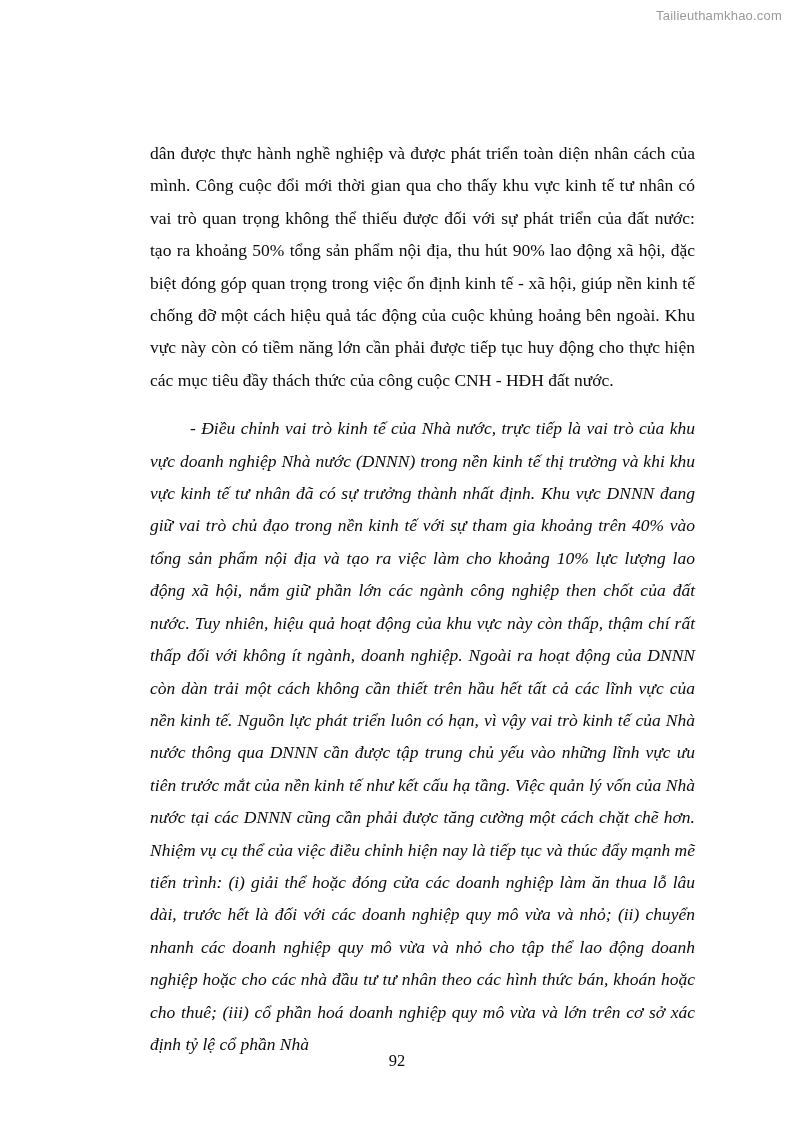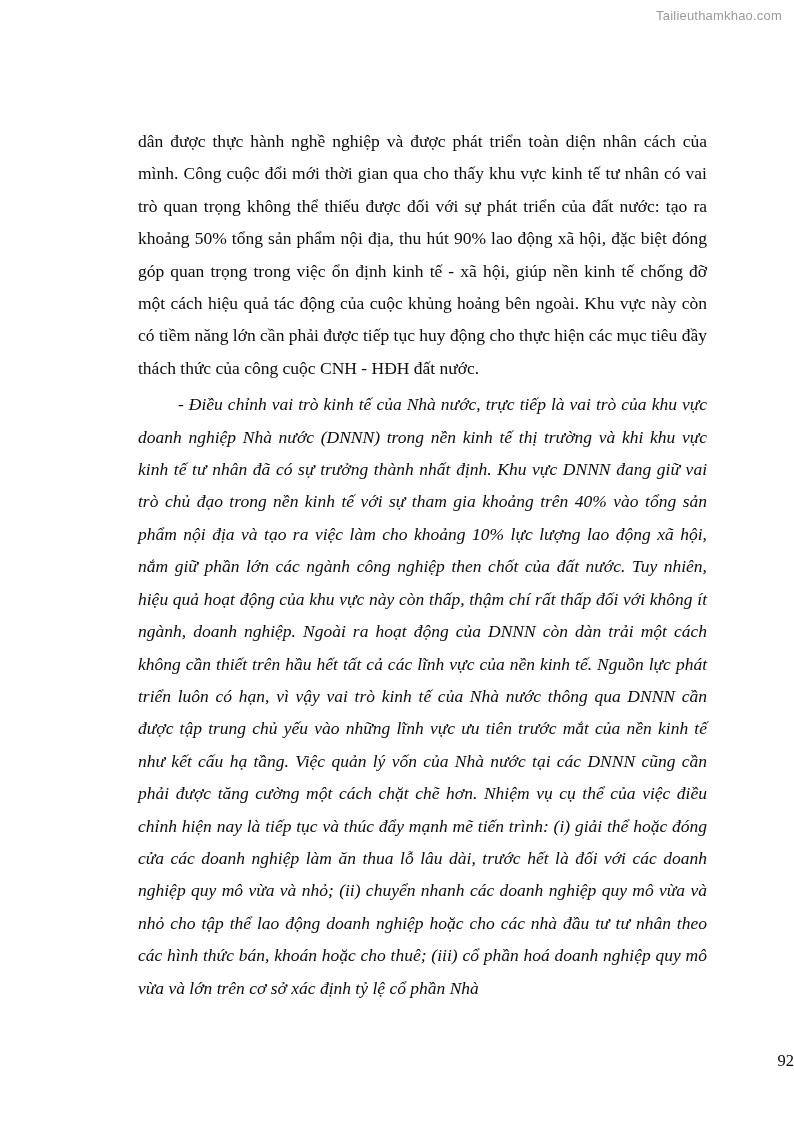--- a/index.html
+++ b/index.html
@@ -30,33 +30,33 @@
     position: absolute;
     left: 134px;
     top: 121px;
     width: 577px;
     font-size: 17.5px;
     line-height: 32.4px;
     text-align: justify;
     color: #0a0a0a;
   }
   .para {
-    margin: 4px;
+    margin: 16px;
     padding: 0;
   }
   .para.indent-first {
     text-indent: 40px;
     font-style: italic;
   }
   .page-number {
     position: absolute;
     bottom: 52px;
     left: 0;
     width: 100%;
-    text-align: right;
+    text-align: center;
     font-size: 16.5px;
     color: #0a0a0a;
   }
 </style>
 </head>
 <body>
 
 <div class="watermark">Tailieuthamkhao.com</div>
 
 <div class="content">

